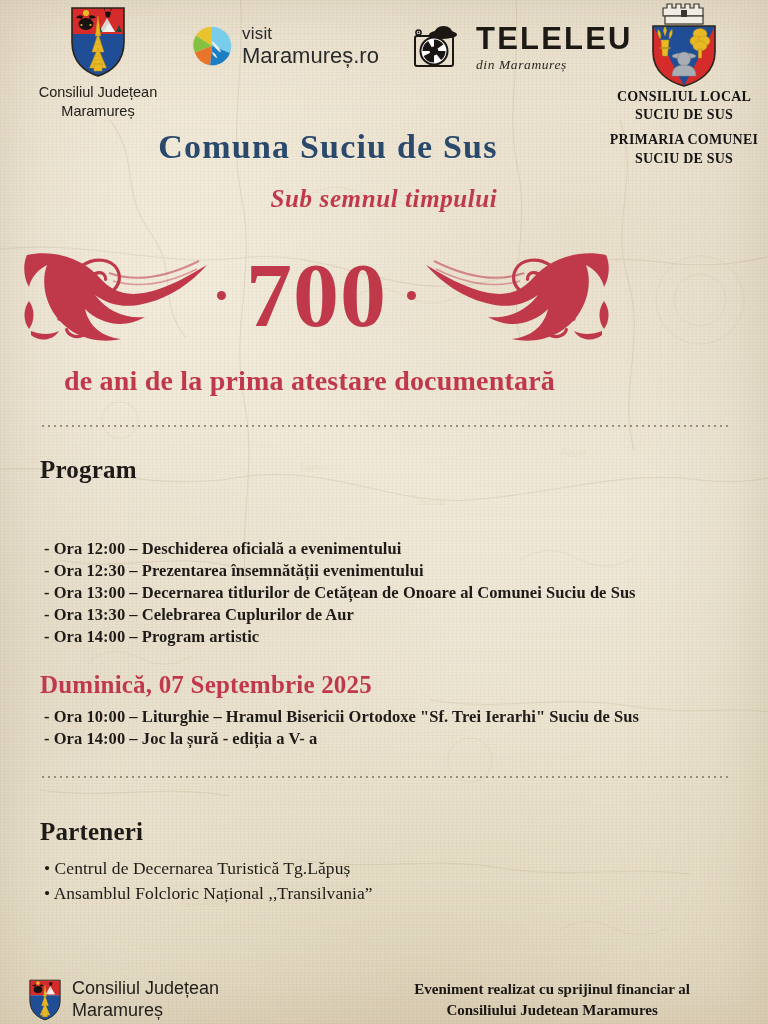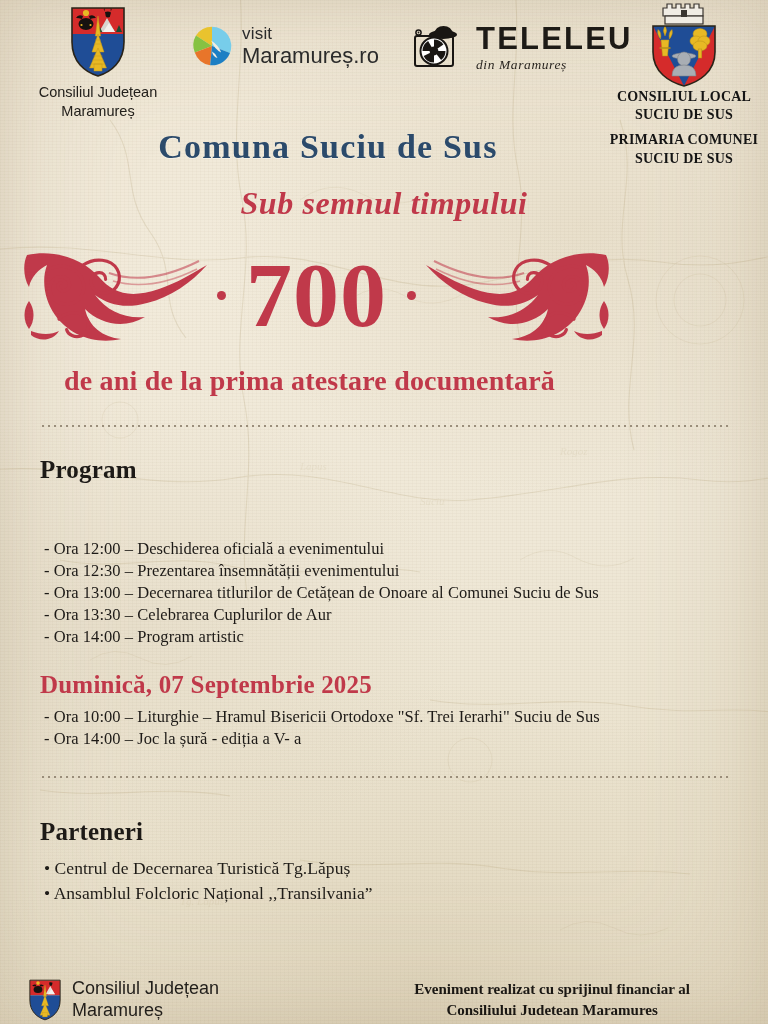--- a/index.html
+++ b/index.html
@@ -74,21 +74,21 @@
   .title-main {
     position:absolute; top:128px; left:0; width:656px; text-align:center;
     font-family:"Liberation Serif", serif;
     font-size:34px; font-weight:bold; color:#2b4a6b;
     letter-spacing:1.2px;
     text-shadow:0 1px 0 rgba(255,255,255,.35);
   }
   .title-sub {
     position:absolute; top:185px; left:0; width:768px; text-align:center;
     font-family:"Liberation Serif", serif;
-    font-size:32px; font-weight:bold; font-style:italic; color:#c0394a;
+    font-size:25px; font-weight:bold; font-style:italic; color:#c0394a;
     letter-spacing:.6px;
   }
 
   
   .seven-row {
     position:absolute; top:236px; left:0; width:633px; height:120px;
     display:flex; align-items:center; justify-content:center; gap:0;
   }
   .flourish { width:190px; height:106px; display:block; }
   .flourish.right { transform:scaleX(-1); }
@@ -131,21 +131,21 @@
   }
   .dh-sat { top:503px; }
   .dh-sun { top:671px; }
 
   .items { position:absolute; left:44px; }
   .it-sat { top:538px; }
   .it-sun { top:706px; }
   .it-partners { top:856px; }
   .items .line {
     font-family:"Liberation Serif", serif;
-    font-size:16.5px; font-weight:normal; color:#1d1a17;
+    font-size:16.5px; font-weight:bold; color:#1d1a17;
     line-height:22px; white-space:nowrap; letter-spacing:.05px;
   }
   .items.partners .line {
     font-weight:normal; font-size:17.5px; line-height:25px; color:#1f1c18;
   }
 
   
   .footer { position:absolute; left:0; bottom:0; width:768px; height:62px; }
   .footer-left { position:absolute; left:28px; bottom:2px; display:flex; align-items:center; gap:10px; }
   .footer-left .crest3 { width:34px; height:42px; display:block; }

